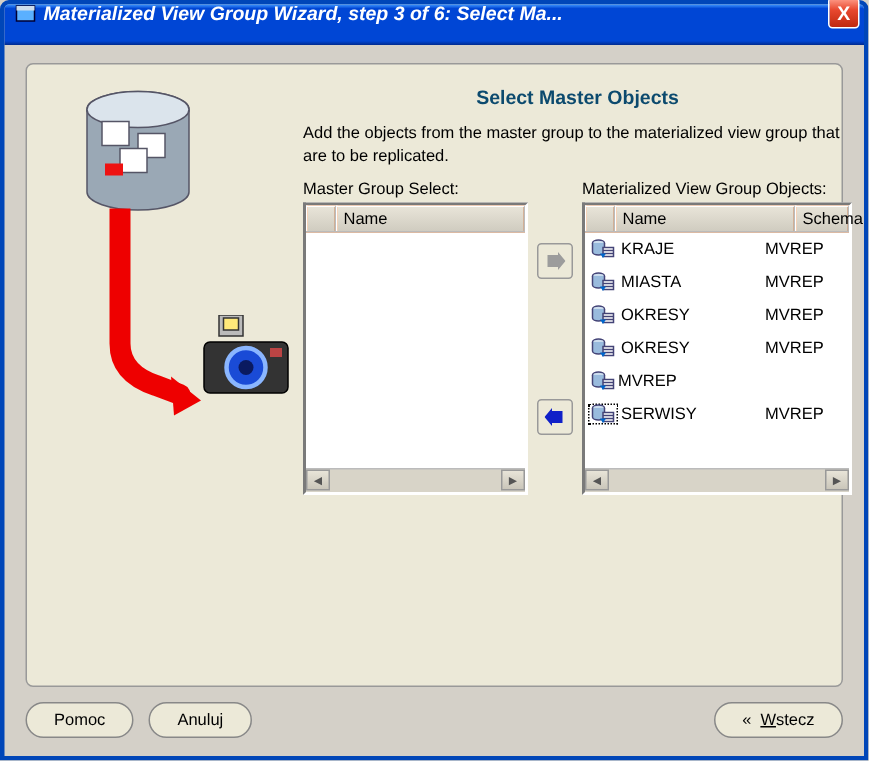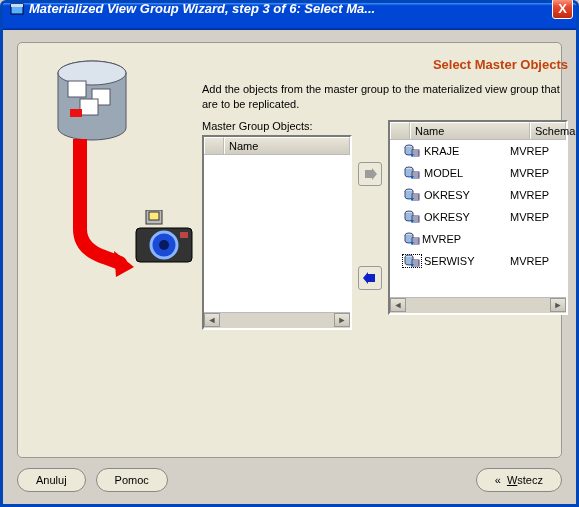--- a/index.html
+++ b/index.html
@@ -70,22 +70,22 @@
   }
   .illus {
     width: 160px;
     flex-shrink:0;
     position:relative;
   }
   .right-col { flex:1; display:flex; flex-direction:column; }
   .page-title {
     font-weight:bold;
     font-size:13px;
-    text-align:right;
-    color:#c2410c;
+    text-align:center;
+    color:#0c4a6e;
     margin: 2px 0 10px;
   }
   .desc {
     font-size:11px;
     color:#000;
     line-height:1.35;
     margin-bottom: 8px;
   }
   .lists-row {
     display:flex;
@@ -119,21 +119,21 @@
     background:linear-gradient(to bottom,#e8e4d8,#d0ccc0);
   }
   .iconcol { width:20px; }
   .namecol { flex:1; }
   .schemacol { width:36px; }
   .list-body { flex:1; overflow:hidden; }
   .row {
     display:flex;
     align-items:center;
     height:22px;
-    padding-left:12px;
+    padding-left:2px;
   }
   .row.selected .cell-icon-wrap { outline:1px dotted #000; outline-offset:-1px; }
   .cell-icon-wrap { width:20px; display:flex; align-items:center; justify-content:center; }
   .cell-name { flex:1; font-size:11px; padding-left:2px; }
   .cell-schema { width:56px; font-size:11px; }
   .hscroll {
     height:16px;
     background:#d8d4c8;
     border-top:1px solid #bbb;
     display:flex;
@@ -238,21 +238,21 @@
         </svg>
       </div>
 
       <div class="right-col">
         <div class="page-title">Select Master Objects</div>
         <div class="desc">Add the objects from the master group to the materialized view group that are to be replicated.</div>
 
         <div class="lists-row">
 
           <div class="list-block">
-            <div class="list-label">Master Group Objects:</div>
+            <div class="list-label">Master Group Select:</div>
             <div class="list-frame">
               <div class="cols-header">
                 <div class="col-h iconcol"></div>
                 <div class="col-h namecol">Name</div>
               </div>
               <div class="list-body" id="left-body"></div>
               <div class="hscroll">
                 <div class="sbtn">◄</div>
                 <div class="sbtn">►</div>
               </div>
@@ -266,20 +266,21 @@
                 </svg>
             </div>
             <div class="mbtn">
               <svg width="14" height="12">
                   <polygon points="12,2 5,2 5,0 0,6 5,12 5,10 12,10" fill="#1020c8"></polygon>
                 </svg>
             </div>
           </div>
 
           <div class="list-block">
+            <div class="list-label">Materialized View Group Objects:</div>
             <div class="list-frame wide">
               <div class="cols-header">
                 <div class="col-h iconcol"></div>
                 <div class="col-h namecol">Name</div>
                 <div class="col-h schemacol">Schema</div>
               </div>
               <div class="list-body" id="right-body">
                   <div class="row">
                     <div class="cell-icon-wrap">
                       <span class="obj-icon">
@@ -302,21 +303,21 @@
                         <svg width="16" height="14">
                           <ellipse cx="5" cy="3" rx="4" ry="2" fill="#cde" stroke="#447"></ellipse>
                           <path d="M1 3 v6 a4 2 0 0 0 8 0 v-6" fill="#9bd" stroke="#447"></path>
                           <rect x="8" y="6" width="7" height="6" fill="#fff" stroke="#447"></rect>
                           <line x1="8" y1="8" x2="15" y2="8" stroke="#447"></line>
                           <line x1="8" y1="10" x2="15" y2="10" stroke="#447"></line>
                           <polygon points="6,10 10,10 8,13" fill="#06c"></polygon>
                         </svg>
                       </span>
                     </div>
-                    <div class="cell-name">MODEL</div>
+                    <div class="cell-name">MIASTA</div>
                     <div class="cell-schema">MVREP</div>
                   </div>
                   <div class="row">
                     <div class="cell-icon-wrap">
                       <span class="obj-icon">
                         <svg width="16" height="14">
                           <ellipse cx="5" cy="3" rx="4" ry="2" fill="#cde" stroke="#447"></ellipse>
                           <path d="M1 3 v6 a4 2 0 0 0 8 0 v-6" fill="#9bd" stroke="#447"></path>
                           <rect x="8" y="6" width="7" height="6" fill="#fff" stroke="#447"></rect>
                           <line x1="8" y1="8" x2="15" y2="8" stroke="#447"></line>
@@ -382,24 +383,24 @@
               </div>
             </div>
           </div>
 
         </div>
       </div>
     </div>
 
     <div class="footer">
       <div class="btn">
-          <span>Anuluj</span>
+          <span>Pomoc</span>
         </div>
       <div class="btn">
-          <span>Pomoc</span>
+          <span>Anuluj</span>
         </div>
       <div class="spacer"></div>
       <div class="btn">
         <span>«</span>
         <span><span class="ul">W</span><span>stecz</span></span>
       </div>
     </div>
   </div>
 </div>
 

